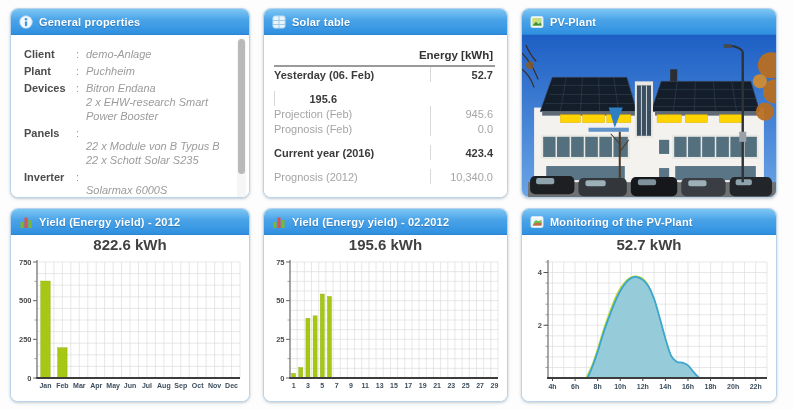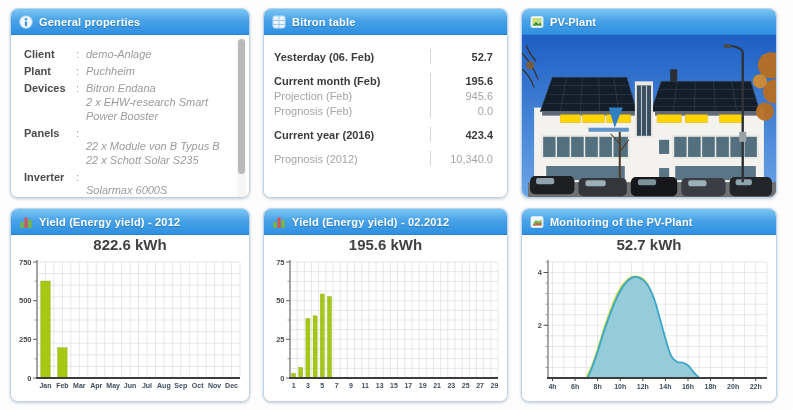--- a/index.html
+++ b/index.html
@@ -107,29 +107,29 @@
   <div class="panel">
     <div class="panel-header">
       <span class="hicon">
         <svg viewBox="0 0 14 14">
             <rect x="1" y="1" width="12" height="12" rx="2" fill="#eaf4fc" stroke="#bcdcf2"></rect>
             <line x1="1" y1="5.5" x2="13" y2="5.5" stroke="#9ecbe8"></line>
             <line x1="1" y1="9.5" x2="13" y2="9.5" stroke="#9ecbe8"></line>
             <line x1="7" y1="1" x2="7" y2="13" stroke="#9ecbe8"></line>
           </svg>
       </span>
-      <span class="panel-title">Bitron table</span>
+      <span class="panel-title">Solar table</span>
     </div>
     <div class="panel-body yt-body">
+      <div class="yt-header">Energy [kWh]</div>
       <div class="yt-row bold">
         <span class="yt-label">Yesterday (06. Feb)</span>
         <span class="yt-value">52.7</span>
       </div>
       <div class="yt-row bold gap">
-        <span class="yt-label">Current month (Feb)</span>
         <span class="yt-value">195.6</span>
       </div>
       <div class="yt-row muted">
         <span class="yt-label">Projection (Feb)</span>
         <span class="yt-value">945.6</span>
       </div>
       <div class="yt-row muted">
         <span class="yt-label">Prognosis (Feb)</span>
         <span class="yt-value">0.0</span>
       </div>

